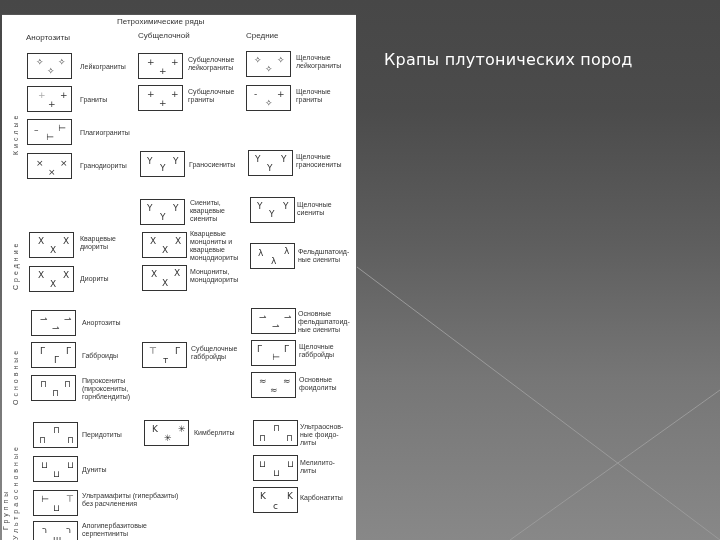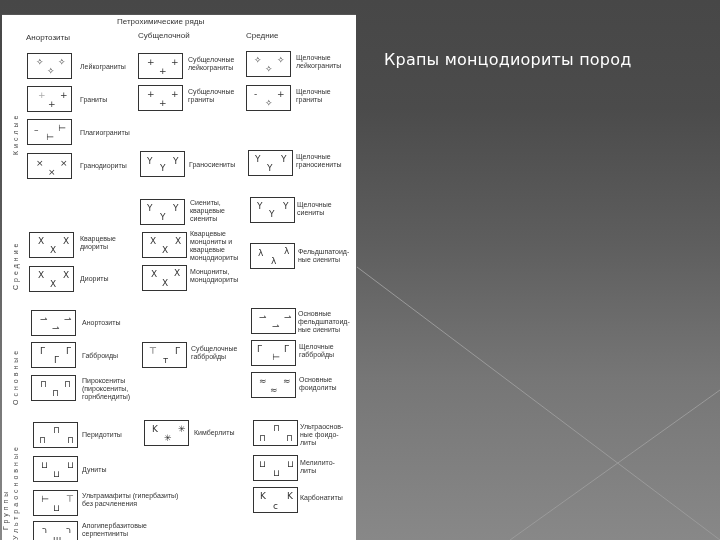--- a/index.html
+++ b/index.html
@@ -32,21 +32,21 @@
   }
 </style>
 </head>
 <body>
 
 <svg class="lines" viewBox="0 0 720 540">
   <line x1="357" y1="267" x2="720" y2="540" stroke="#9a9a9a" stroke-width="1"></line>
   <line x1="720" y1="390" x2="510" y2="540" stroke="#9a9a9a" stroke-width="1"></line>
 </svg>
 
-<div class="slide-title">Крапы монцодиориты пород</div>
+<div class="slide-title">Крапы плутонических пород</div>
 
 <div class="doc">
   <div class="hdr" style="left:115px;top:2px;">Петрохимические ряды</div>
   <div class="hdr" style="left:24px;top:18px;">Анортозиты</div>
   <div class="hdr" style="left:136px;top:16px;">Субщелочной</div>
   <div class="hdr" style="left:244px;top:16px;">Средние</div>
 
   <div class="vlabel" style="left:0px;top:290px;height:225px;">Группы</div>
   <div class="vlabel" style="left:10px;top:40px;height:100px;">Кислые</div>
   <div class="vlabel" style="left:10px;top:180px;height:95px;">Средние</div>

